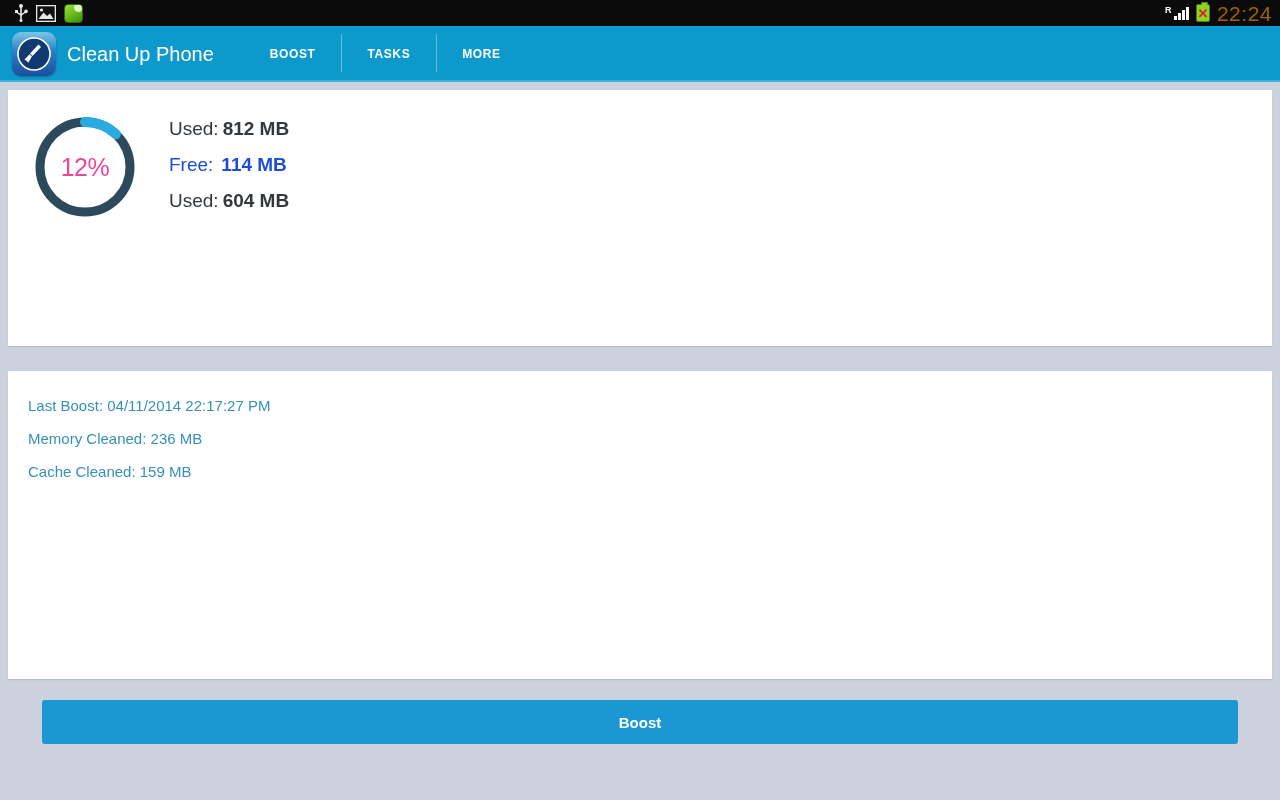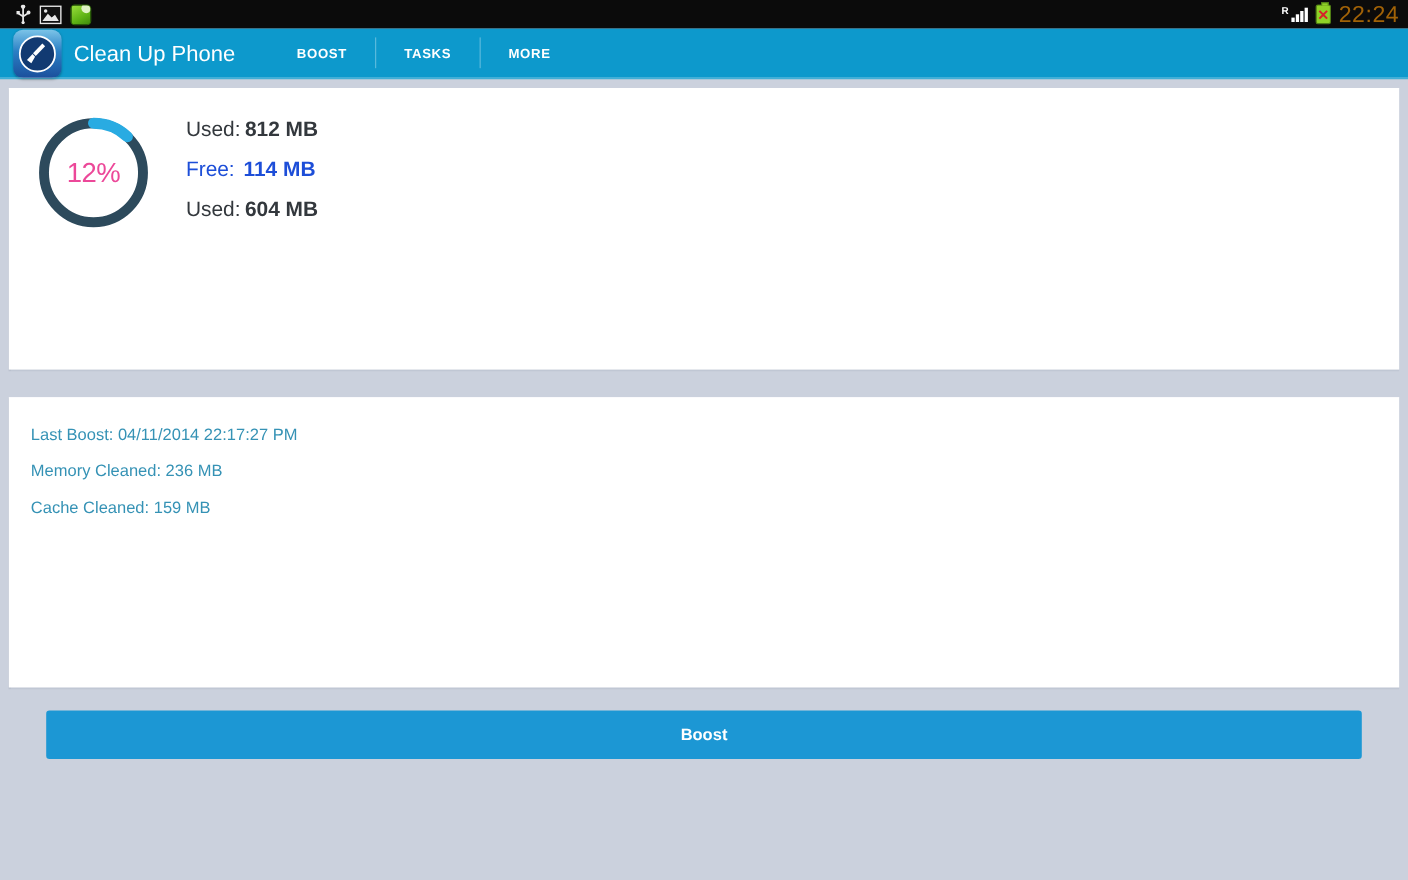--- a/index.html
+++ b/index.html
@@ -77,21 +77,21 @@
   .clock {
     color: #a16207;
     font-size: 21px;
     font-family: "Liberation Sans", sans-serif;
     letter-spacing: 0.5px;
     line-height: 21px;
   }
 
   
   .action-bar {
-    height: 46px;
+    height: 56px;
     background: #0d99cc;
     display: flex;
     align-items: center;
     padding-left: 12px;
     position: relative;
   }
   .action-bar:after {
     content: "";
     position: absolute; left: 0; right: 0; bottom: 0;
     height: 2px;
@@ -133,21 +133,21 @@
     background: rgba(255,255,255,0.35);
   }
 
   
   .card {
     background: #ffffff;
     margin: 0 8px;
     box-shadow: 0 1px 1px rgba(90,100,120,0.18);
   }
   #memory-card { height: 256px; margin-top: 8px; padding: 22px 0 0 22px; }
-  #boost-info-card { height: 264px; margin-top: 25px; padding: 26px 0 0 20px; }
+  #boost-info-card { height: 308px; margin-top: 25px; padding: 26px 0 0 20px; }
 
   .mem-row { display: flex; align-items: flex-start; }
 
   .ring-wrap { width: 110px; height: 110px; flex: none; position: relative; }
   .ring-pct {
     position: absolute; inset: 0;
     display: flex; align-items: center; justify-content: center;
     color: #ec4899;
     font-size: 25px;
     letter-spacing: -0.5px;

